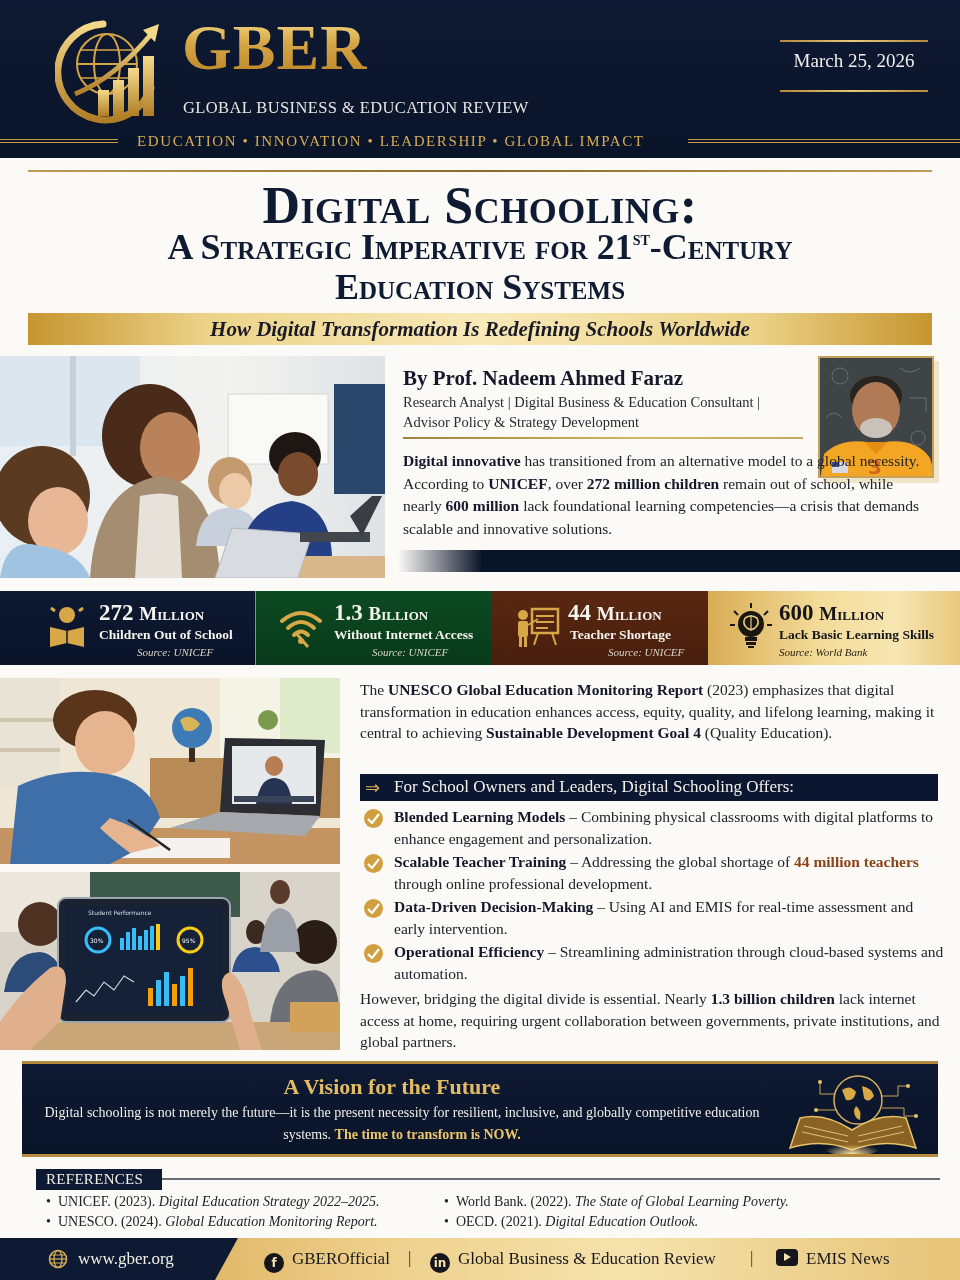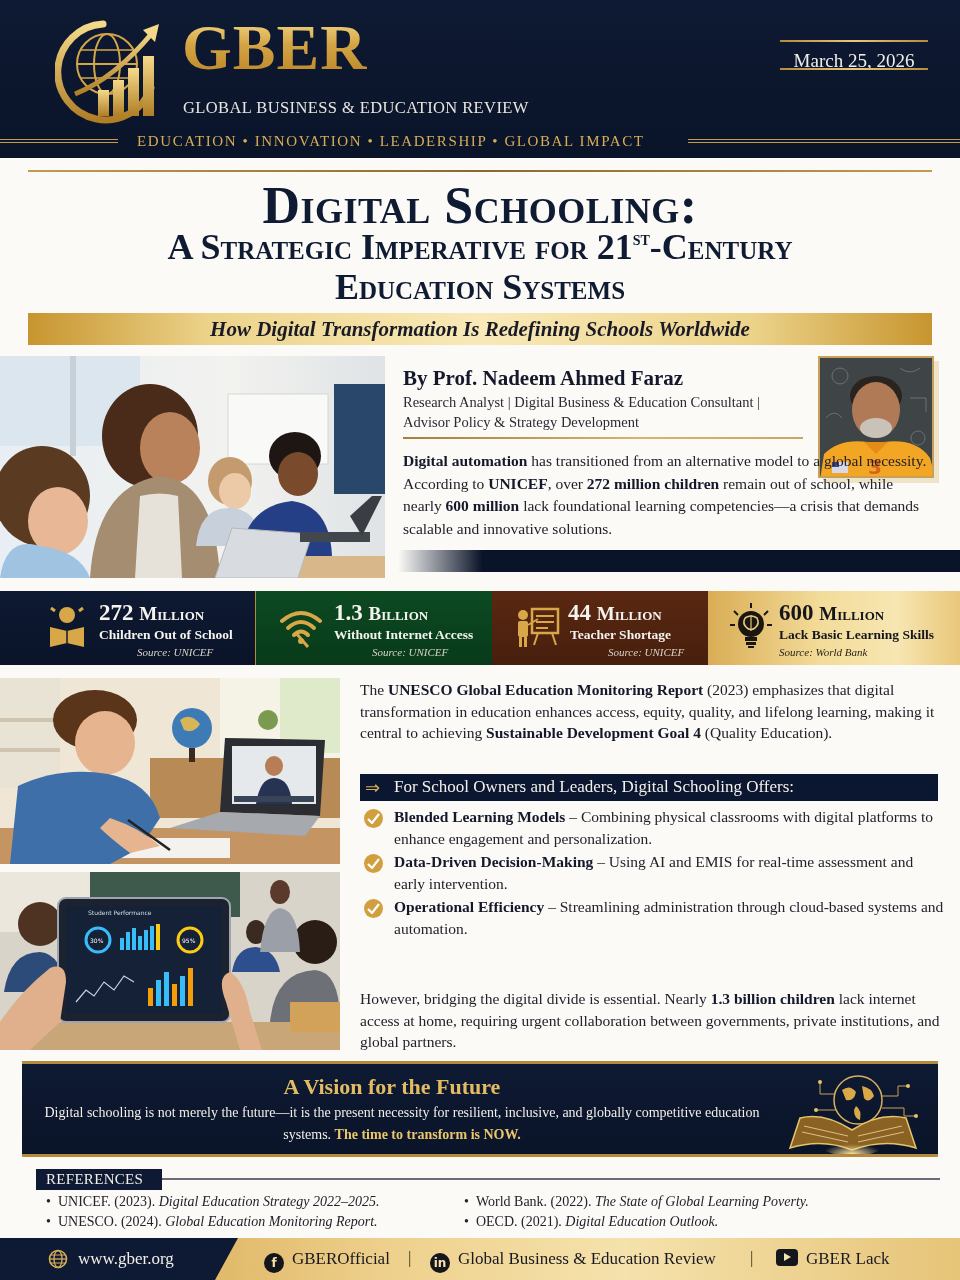--- a/index.html
+++ b/index.html
@@ -15,21 +15,21 @@
   .brand-name {
     position: absolute; left: 182px; top: 16px; font-size: 64px; font-weight: bold;
     letter-spacing: 1px; line-height: 1;
     background: linear-gradient(180deg, #f6dc8c 0%, #d4a444 45%, #b98324 100%);
     -webkit-background-clip: text; background-clip: text; color: transparent;
   }
   .brand-sub {
     position: absolute; left: 183px; top: 98px; font-size: 16.5px; color: #e8e6e2; letter-spacing: 0.4px;
     font-family: "Liberation Serif", serif;
   }
-  .date-box { position: absolute; left: 780px; top: 40px; width: 148px; height: 28px; }
+  .date-box { position: absolute; left: 780px; top: 40px; width: 148px; height: 50px; }
   .date-box .rule { position: absolute; left: 0; width: 148px; height: 2px; background: linear-gradient(90deg, #b58a3c, #e8c878, #b58a3c); }
   .date-box .rule.top { top: 0; }
   .date-box .rule.bot { bottom: -2px; }
   .date-text { position: absolute; left: 0; top: 10px; width: 148px; text-align: center; font-size: 19px; color: #f1efe9; }
   .tagline-row { position: absolute; left: 0; top: 131px; width: 960px; height: 22px; }
   .tagline-row .line { position: absolute; top: 8px; height: 4px; border-top: 1.5px solid #c79b4a; border-bottom: 1.5px solid #c79b4a; }
   .tagline-row .line.l { left: 0; width: 118px; }
   .tagline-row .line.r { left: 688px; width: 272px; }
   .tagline {
     position: absolute; left: 137px; top: 2px; font-size: 15px; letter-spacing: 1.6px; color: #d7ad56;
@@ -105,21 +105,21 @@
   .vision-title { position: absolute; left: 0; top: 10px; width: 740px; text-align: center; font-size: 22px; font-weight: bold; color: #e3bb62; }
   .vision-body { position: absolute; left: 20px; top: 38px; width: 720px; text-align: center; font-size: 14px; line-height: 22px; color: #f1efe8; }
   .vision-body .gold { color: #ecc66b; font-weight: bold; }
   .vision-art { position: absolute; left: 748px; top: 2px; width: 166px; height: 88px; }
 
   
   .ref-tag { position: absolute; left: 36px; top: 1169px; width: 126px; height: 21px; background: #0e1a33; color: #f1efe8; font-size: 15px; line-height: 21px; padding-left: 10px; letter-spacing: 0.3px; }
   .ref-rule { position: absolute; left: 162px; top: 1178px; width: 778px; height: 2px; background: #6a6d78; }
   .refs { position: absolute; top: 1192px; list-style: none; font-size: 14px; line-height: 19.5px; color: #22222b; }
   .refs.col1 { left: 46px; width: 400px; }
-  .refs.col2 { left: 464px; width: 470px; }
+  .refs.col2 { left: 444px; width: 470px; }
   .refs li::before { content: "•"; margin-right: 7px; }
   .refs i { font-style: italic; }
 
   
   .footer { position: absolute; left: 0; top: 1238px; width: 960px; height: 42px; background: linear-gradient(90deg, #cf9c3e 0%, #eed08c 40%, #f5e2ac 65%, #e6c478 100%); }
   .footer-left { position: absolute; left: 0; top: 0; width: 238px; height: 42px; background: #0e1a33; clip-path: polygon(0 0, 100% 0, 215px 100%, 0 100%); }
   .f-item { position: absolute; top: 10px; font-size: 17px; line-height: 22px; white-space: nowrap; }
   .f-web { left: 48px; color: #f1efe8; }
   .f-web .ico { position: absolute; left: 0; top: 1px; }
   .f-web span.t { margin-left: 30px; }
@@ -242,21 +242,21 @@
     <ellipse cx="56" cy="70" rx="16" ry="10" fill="#c9c2b8"></ellipse>
     <path d="M0 122 L4 96 Q20 80 48 84 L64 84 Q96 80 110 100 L116 122 Z" fill="#f3a524"></path>
     <path d="M44 84 L56 96 L68 84" fill="#e48c14"></path>
     <text x="48" y="116" font-size="20" fill="#d4641c" font-family="DejaVu Sans, sans-serif" font-weight="bold">3</text>
     <rect x="12" y="104" width="16" height="11" fill="#d9d9e6"></rect>
     <rect x="12" y="104" width="7" height="5" fill="#3a4a8a"></rect>
   </svg>
 </div>
 <div class="intro">
   <p>
-    <b>Digital automation</b><span> has transitioned from an alternative model to a global necessity. According to </span><b>UNICEF</b><span>, over </span><b>272 million children</b><span> remain out of school, while nearly </span><b>600 million</b><span> lack foundational learning competencies—a crisis that demands scalable and innovative solutions.</span>
+    <b>Digital innovative</b><span> has transitioned from an alternative model to a global necessity. According to </span><b>UNICEF</b><span>, over </span><b>272 million children</b><span> remain out of school, while nearly </span><b>600 million</b><span> lack foundational learning competencies—a crisis that demands scalable and innovative solutions.</span>
   </p>
 </div>
 <div class="intro-band"></div>
 
 <section class="stats">
   <div class="stat stat-1 light">
     <div class="icon" style="left:44px">
       <svg viewBox="0 0 46 46" width="46" height="46">
         <circle cx="23" cy="12" r="8" fill="#d8a848"></circle>
         <path d="M11 8 l-4 -3 M35 8 l4 -3" stroke="#d8a848" stroke-width="3"></path>
@@ -419,20 +419,28 @@
 </div>
 
 <ul class="offers">
   <li>
     <span class="check">
         <svg width="13" height="11" viewBox="0 0 13 11">
           <path d="M1 6 L5 10 L12 1" fill="none" stroke="#fff" stroke-width="2.2"></path>
         </svg>
       </span>
     <b>Blended Learning Models</b><span> – </span><span>Combining physical classrooms with digital platforms to enhance engagement and personalization.</span>
+  </li>
+  <li>
+    <span class="check">
+        <svg width="13" height="11" viewBox="0 0 13 11">
+          <path d="M1 6 L5 10 L12 1" fill="none" stroke="#fff" stroke-width="2.2"></path>
+        </svg>
+      </span>
+    <b>Scalable Teacher Training</b><span> – </span><span>Addressing the global shortage of </span><span class="hl">44 million teachers</span><span> through online professional development.</span>
   </li>
   <li>
     <span class="check">
         <svg width="13" height="11" viewBox="0 0 13 11">
           <path d="M1 6 L5 10 L12 1" fill="none" stroke="#fff" stroke-width="2.2"></path>
         </svg>
       </span>
     <b>Data-Driven Decision-Making</b><span> – </span><span>Using AI and EMIS for real-time assessment and early intervention.</span>
   </li>
   <li>
@@ -512,14 +520,14 @@
           <line x1="3" y1="6" x2="17" y2="6" stroke="#d7ad56" stroke-width="1"></line>
           <line x1="3" y1="14" x2="17" y2="14" stroke="#d7ad56" stroke-width="1"></line>
         </svg>
     </span>
     <span class="t">www.gber.org</span>
   </a>
   <a class="f-item f-fb"><span class="soc-ico">f</span><span>GBEROfficial</span></a>
   <span class="f-sep" style="left:408px">|</span>
   <a class="f-item f-li"><span class="soc-ico">in</span><span>Global Business &amp; Education Review</span></a>
   <span class="f-sep" style="left:750px">|</span>
-  <a class="f-item f-yt"><span class="yt-ico"></span><span>GBER Lack</span></a>
+  <a class="f-item f-yt"><span class="yt-ico"></span><span>EMIS News</span></a>
 </footer>
 
 </body></html>

